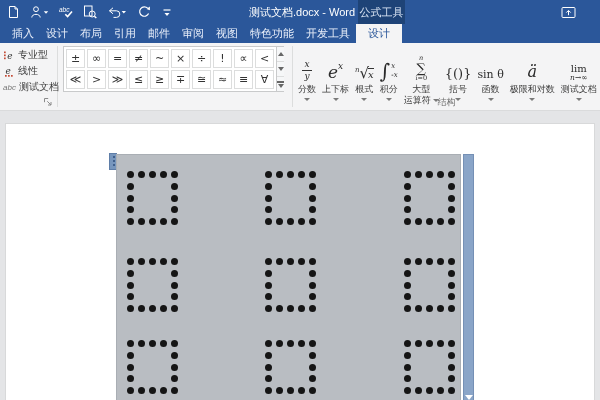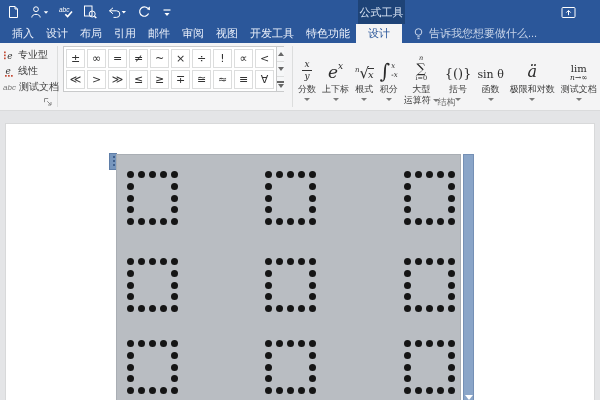--- a/index.html
+++ b/index.html
@@ -147,49 +147,41 @@
           <path d="M12.9 1.6 L12.9 5.3 L9.5 4.1 Z" fill="#ffffff"></path>
         </svg>
       </span>
       <span class="qicon">
         <svg width="12" height="13" viewBox="0 0 12 13">
           <path d="M2.5 4 H9.5" stroke="#ffffff" stroke-width="1.2"></path>
           <path d="M3.5 7 h5 l-2.5 3 z" fill="#ffffff"></path>
         </svg>
       </span>
     </div>
+  <div class="doc-title">测试文档.docx - Word</div>
   <div class="ctx-tab-header">公式工具</div>
   <div class="rdo-btn">
     <svg width="15" height="14" viewBox="0 0 15 14">
       <rect x="1" y="2.5" width="13" height="10" rx="1" fill="none" stroke="#ffffff" stroke-width="1"></rect>
       <path d="M7.5 10.2 V5.8 M5.3 7.6 L7.5 5.4 L9.7 7.6" fill="none" stroke="#ffffff" stroke-width="1"></path>
     </svg>
   </div>
 </div>
 
 <div class="tabrow" id="tabrow">
     <div class="rtab">插入</div>
     <div class="rtab">设计</div>
     <div class="rtab">布局</div>
     <div class="rtab">引用</div>
     <div class="rtab">邮件</div>
     <div class="rtab">审阅</div>
     <div class="rtab">视图</div>
+    <div class="rtab">特色功能</div>
     <div class="rtab">开发工具</div>
-    <div class="rtab">特色功能</div>
     <div class="rtab active">设计</div>
-    <div class="tellme">
-      <span>
-        <svg width="11" height="14" viewBox="0 0 11 14">
-          <circle cx="5.5" cy="5" r="3.3" fill="none" stroke="#c9d6ea"></circle>
-          <path d="M4.2 9.8 h2.6 M4.5 11.6 h2" stroke="#c9d6ea"></path>
-        </svg>
-      </span>
-      <span>告诉我您想要做什么...</span>
-    </div>
   </div>
 
 <div class="ribbon">
   <div class="rgroup g-tools" id="toolsGroup">
     <div class="tool-item">
         <span>
           <svg width="12" height="12" viewBox="0 0 12 12">
             <rect x="1" y="2.5" width="1.7" height="1.7" fill="#c34a36"></rect>
             <rect x="1" y="5.5" width="1.7" height="1.7" fill="#c34a36"></rect>
             <rect x="1" y="8.5" width="1.7" height="1.7" fill="#c34a36"></rect>

